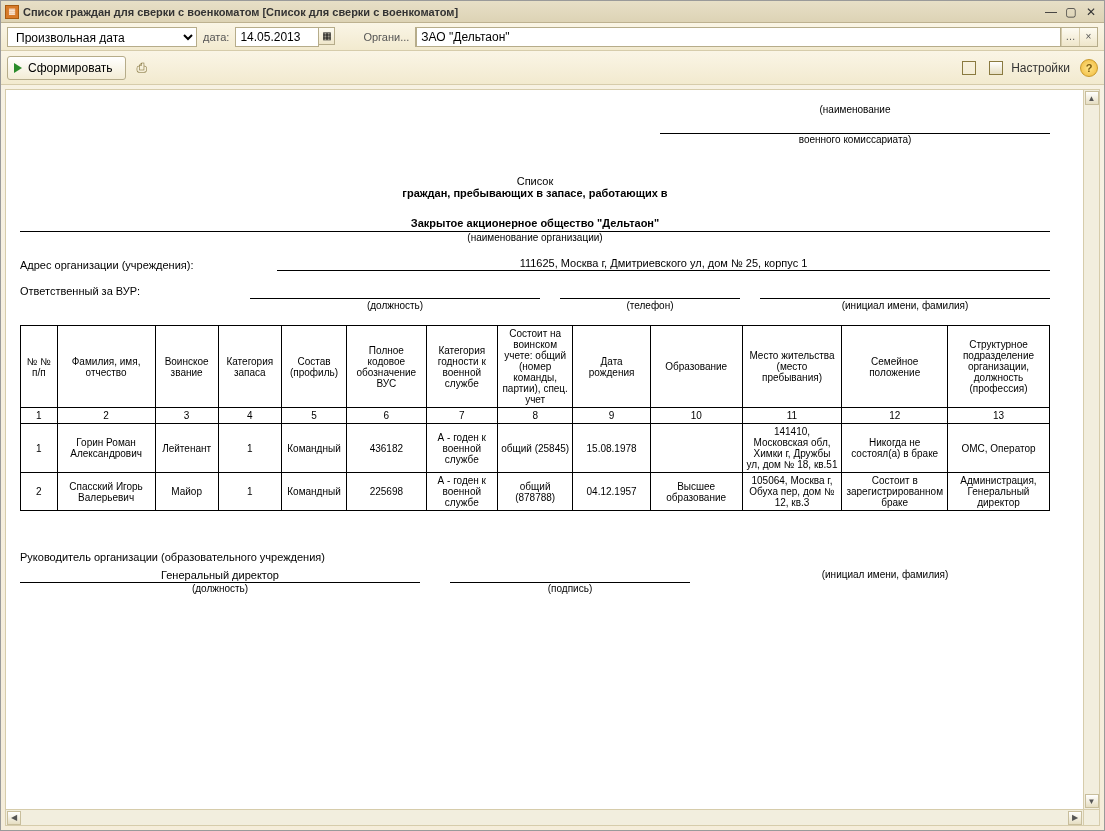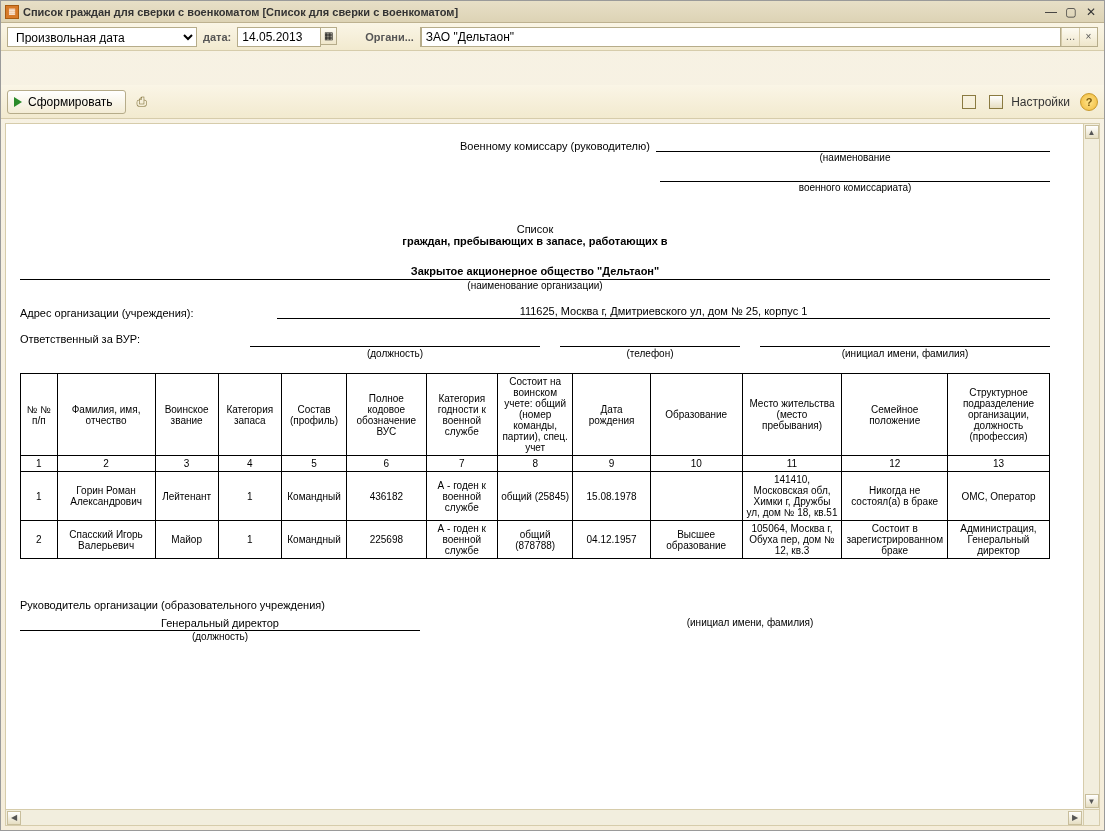--- a/index.html
+++ b/index.html
@@ -63,21 +63,21 @@
   }
   .param-bar select,
   .param-bar input[type=text] {
     font-family: inherit;
     font-size: 12px;
     border: 1px solid #b6ac8a;
     background: #fff;
     padding: 2px 4px;
     height: 20px;
   }
-  .param-label { color: #555; padding: 0 2px; font-weight: bold; }
+  .param-label { color: #555; padding: 0 2px; }
   .org-field {
     flex: 1;
     display: flex;
     align-items: center;
     border: 1px solid #b6ac8a;
     background: #fff;
     height: 20px;
   }
   .org-field input {
     border: none;
@@ -99,21 +99,20 @@
   }
 
   .toolbar {
     background: linear-gradient(#faf5e6, #f2eacf);
     border-bottom: 1px solid #d6ccab;
     height: 34px;
     display: flex;
     align-items: center;
     padding: 2px 6px;
     gap: 6px;
-    margin-top: 34px;
   }
   .btn-generate {
     display: flex;
     align-items: center;
     gap: 6px;
     border: 1px solid #b6ac8a;
     background: linear-gradient(#fff,#f3ecd5);
     padding: 3px 12px 3px 6px;
     border-radius: 3px;
     cursor: pointer;
@@ -380,24 +379,20 @@
       <span>Настройки</span>
     </div>
     <span class="help-btn">?</span>
   </div>
 
   <div class="doc-area">
     <div class="doc-scroll">
       <div class="doc">
 
         <div class="addr-block">
-          <div class="addr-row">
-            <span>Военному комиссару (руководителю)</span>
-            <div class="addr-line"></div>
-          </div>
           <div class="addr-sub" style="margin-left:200px">(наименование</div>
           <div class="second-line"></div>
           <div class="addr-sub2">военного комиссариата)</div>
         </div>
 
         <div class="heading">Список</div>
         <div class="heading2">граждан, пребывающих в запасе, работающих в</div>
 
         <div class="org-name">Закрытое акционерное общество "Дельтаон"</div>
         <div class="subcaption">(наименование организации)</div>
@@ -506,20 +501,24 @@
             </tbody>
         </table>
 
         <div class="sig-block">
           <div>Руководитель организации (образовательного учреждения)</div>
           <div class="sig-row">
             <div class="sig-col" style="width:400px">
               <div class="sig-cell">Генеральный директор</div>
               <div class="sig-cap">(должность)</div>
             </div>
+            <div class="sig-col" style="width:240px">
+              <div class="sig-cell">&nbsp;</div>
+              <div class="sig-cap">(подпись)</div>
+            </div>
             <div class="sig-col" style="flex:1">
               <div class="sig-cap">(инициал имени, фамилия)</div>
             </div>
           </div>
         </div>
 
       </div>
     </div>
 
     <div class="vscroll">

